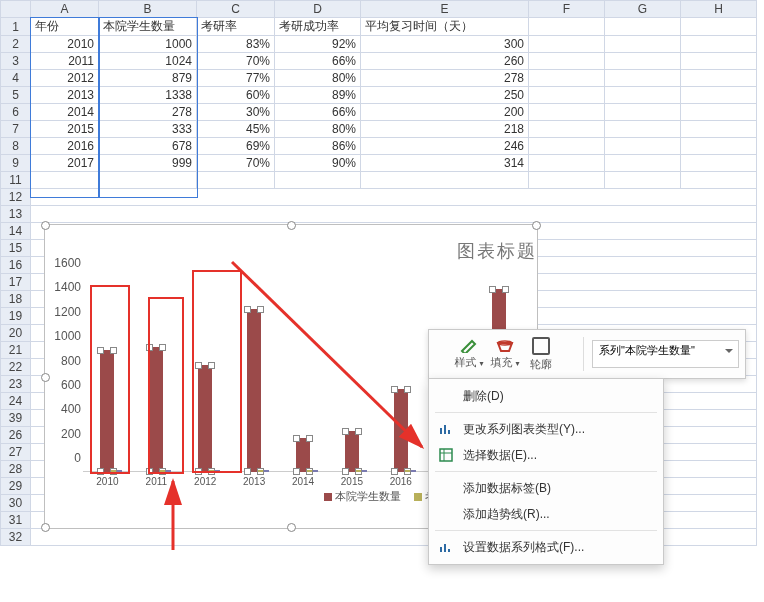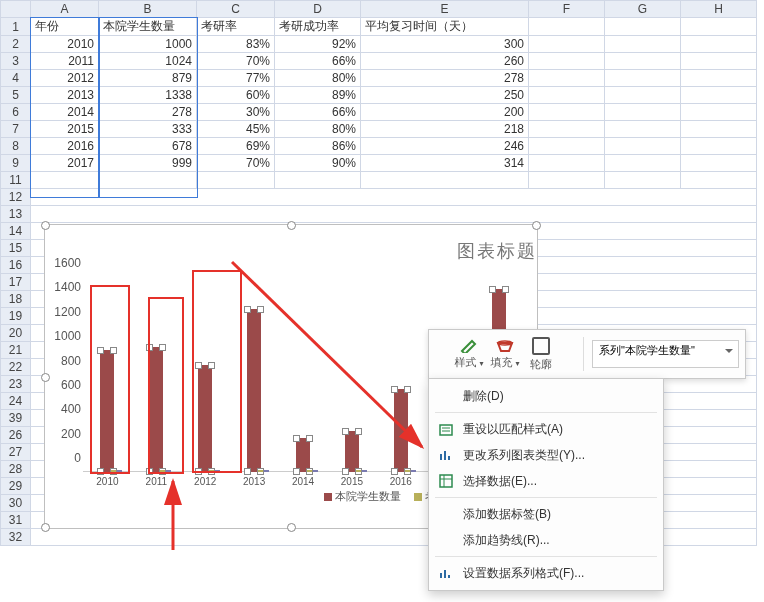--- a/index.html
+++ b/index.html
@@ -455,29 +455,20 @@
     <div class="sep"></div>
     <div class="series-sel"><span>系列"本院学生数量"</span></div>
   </div>
 
   <div class="ctx-menu">
     <div class="item"><span>删除(D)</span></div>
     <div class="sep"></div>
     <div class="item">
       <span class="ic">
           <svg width="14" height="14">
-            <rect x="1" y="3" width="12" height="10" fill="none" stroke="#2d8a4f" stroke-width="1.5"></rect>
-            <path d="M3 6 h8 M3 9 h8" stroke="#2d8a4f"></path>
-          </svg>
-        </span>
-      <span>重设以匹配样式(A)</span>
-    </div>
-    <div class="item">
-      <span class="ic">
-          <svg width="14" height="14">
             <path d="M2 12 V6 M6 12 V3 M10 12 V8" stroke="#2d6aa3" stroke-width="2"></path>
           </svg>
         </span>
       <span>更改系列图表类型(Y)...</span>
     </div>
     <div class="item">
       <span class="ic">
           <svg width="14" height="14">
             <rect x="1" y="1" width="12" height="12" fill="none" stroke="#2d8a4f" stroke-width="1.5"></rect>
             <path d="M1 5 h12 M5 1 v12" stroke="#2d8a4f"></path>

